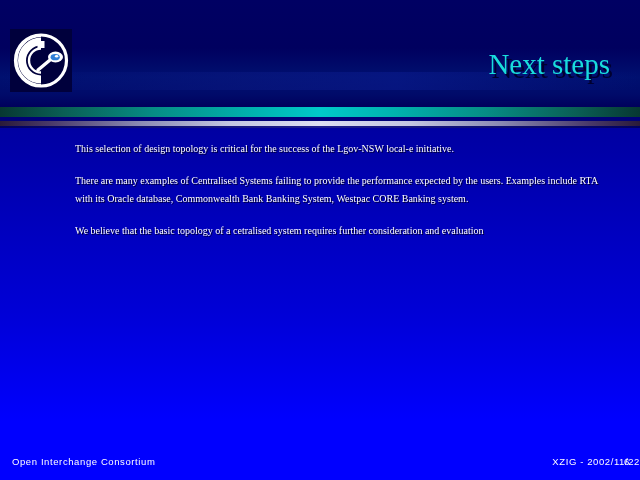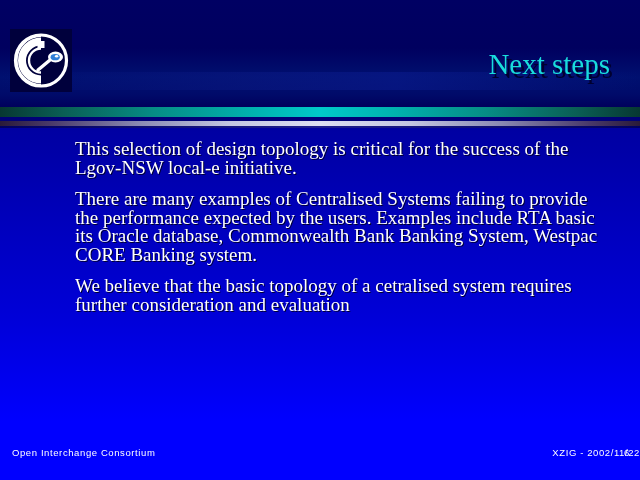--- a/index.html
+++ b/index.html
@@ -68,30 +68,30 @@
     position:absolute; left:0; top:126px; width:640px; height:2px;
     background:linear-gradient(to right,rgba(0,0,90,.9) 0%,rgba(60,60,120,.5) 50%,rgba(0,0,90,.9) 100%);
   }
 
   
   #body {
     position:absolute; left:75px; top:140px; width:525px;
   }
   .para {
     color:#ffffff;
-    font-size:19px;
+    font-size:10px;
     line-height:18.5px;
     text-shadow:1px 1px 0 #00002e;
     margin-bottom:13px;
   }
   .para.spaced-before { }
 
   
   #footer {
-    position:absolute; left:0; bottom:12px; width:640px; height:28px;
+    position:absolute; left:0; bottom:3px; width:640px; height:28px;
   }
   .foot {
     position:absolute;
     font-family:"Liberation Sans", sans-serif;
     font-size:9.5px;
     letter-spacing:.6px;
     color:#ffffff;
     top:7px;
   }
   #foot-left   { left:12px; }
@@ -133,21 +133,21 @@
     <div id="title-main">Next steps</div>
   </div>
 
   <div id="bar-teal"></div>
   <div id="bar-gap"></div>
   <div id="bar-light"></div>
   <div id="bar-edge"></div>
 
   <div id="body">
     <p class="para">This selection of design topology is critical for the success of the Lgov-NSW local-e initiative.</p>
-    <p class="para">There are many examples of Centralised Systems failing to provide the performance expected by the users.  Examples include RTA basic its Oracle database, Commonwealth Bank Banking System, Westpac CORE Banking system.</p>
+    <p class="para">There are many examples of Centralised Systems failing to provide the performance expected by the users.  Examples include RTA with its Oracle database, Commonwealth Bank Banking System, Westpac CORE Banking system.</p>
     <p class="para spaced-before">We believe that the basic topology of a cetralised system requires further consideration and evaluation</p>
   </div>
 
   <div id="footer">
     <span class="foot" id="foot-left">Open Interchange Consortium</span>
     <span class="foot" id="foot-center">XZIG - 2002/11/22</span>
     <span class="foot" id="foot-right">6</span>
   </div>
 
 </div>

